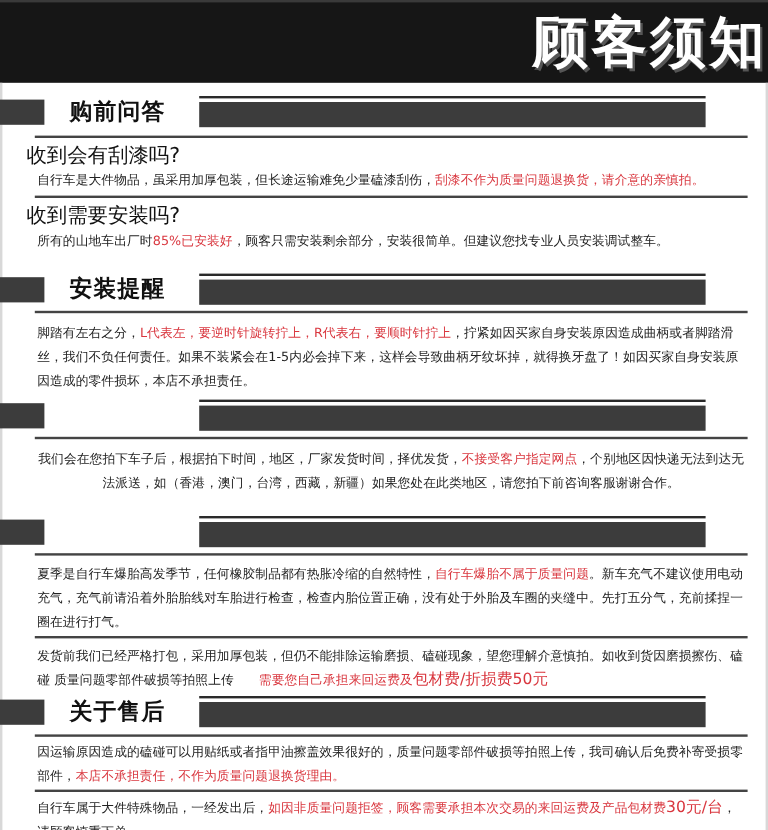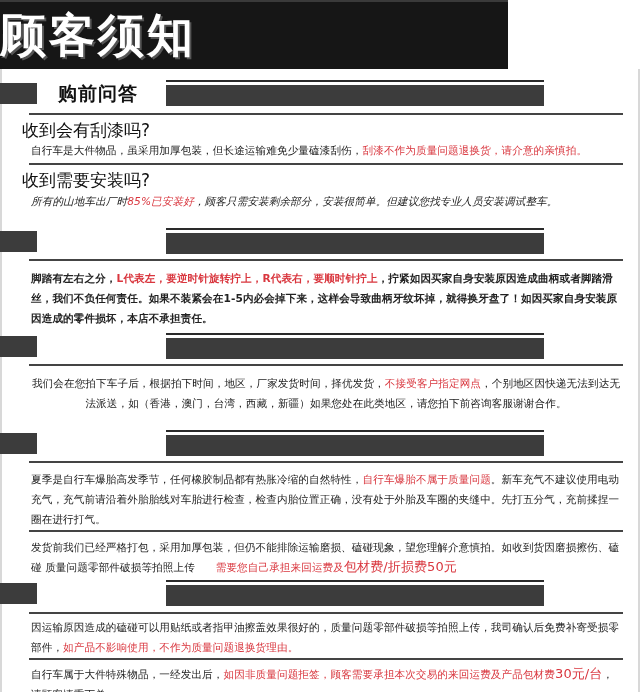--- a/index.html
+++ b/index.html
@@ -4,37 +4,37 @@
 <style>
   html, body { margin: 0; padding: 0; }
   body {
     width: 640px; height: 692px; overflow: hidden;
     background: #ffffff;
     font-family: "DejaVu Sans", "Liberation Sans", sans-serif;
     color: #1e1e1e;
     position: relative;
   }
   .banner {
-    position: absolute; left: 0; top: 0; width: 508px; height: 69px;
+    position: absolute; left: 0; top: 0; width: 640px; height: 69px;
     background: #161616;
     border-top: 2px solid #3a3a3a;
     box-sizing: border-box;
-    display: flex; align-items: center; justify-content: flex-start;
+    display: flex; align-items: center; justify-content: flex-end;
   }
   .banner-title {
     color: #ffffff; font-size: 46px; font-weight: bold; letter-spacing: 3px;
     text-shadow: 2px 2px 0 #555;
     font-family: "DejaVu Sans", sans-serif;
   }
   .page-frame {
     position: absolute; left: 0; top: 69px; width: 640px; height: 623px;
     border-left: 2px solid #d8d8d8; border-right: 2px solid #d8d8d8;
     box-sizing: border-box;
   }
-  .sec-head { position: absolute; left: 0; width: 544px; height: 24px; }
+  .sec-head { position: absolute; left: 0; width: 588px; height: 24px; }
   .sec-head .lblock { position: absolute; left: 0; top: 3px; width: 37px; height: 21px; background: #3c3c3c; }
   .sec-head .title {
     position: absolute; left: 58px; top: 0; font-size: 19px; font-weight: bold; color: #111; line-height: 26px;
     letter-spacing: 1px;
   }
   .sec-head .rbar { position: absolute; left: 166px; top: 5px; right: 0; height: 21px; background: #3c3c3c; border-right: 0; }
   .sec-head .rline { position: absolute; left: 166px; top: 0; right: 0; height: 2px; background: #2a2a2a; }
   .hr { position: absolute; left: 29px; width: 594px; height: 2px; background: #444; }
   .q-title { position: absolute; left: 22px; font-size: 17px; color: #111; line-height: 20px; }
   .para {
@@ -57,29 +57,30 @@
   <div class="lblock"></div>
   <div class="title">购前问答</div>
   <div class="rline"></div>
   <div class="rbar"></div>
 </div>
 <div class="hr" style="top:113px;"></div>
 <div class="q-title" style="top:120px;">收到会有刮漆吗?</div>
 <div class="para" style="top:140px;"><span>自行车是大件物品，虽采用加厚包装，但长途运输难免少量磕漆刮伤，</span><span class="red">刮漆不作为质量问题退换货，请介意的亲慎拍。</span></div>
 <div class="hr" style="top:163px;"></div>
 <div class="q-title" style="top:170px;">收到需要安装吗?</div>
-<div class="para" style="top:191px;font-style:italic;"><span>所有的山地车出厂时</span><span class="red">85%已安装好</span><span>，顾客只需安装剩余部分，安装很简单。但建议您找专业人员安装调试整车。</span></div>
+<div class="para" style="top:191px;"><span>所有的山地车出厂时</span><span class="red">85%已安装好</span><span>，顾客只需安装剩余部分，安装很简单。但建议您找专业人员安装调试整车。</span></div>
 
 <div class="sec-head" style="top:228px;">
   <div class="lblock"></div>
+  <div class="title">安装提醒</div>
   <div class="rline"></div>
   <div class="rbar"></div>
 </div>
 <div class="hr" style="top:259px;"></div>
-<div class="para" style="top:268px;font-weight:bold;"><span>脚踏有左右之分，</span><span class="red">L代表左，要逆时针旋转拧上，R代表右，要顺时针拧上</span><span>，拧紧如因买家自身安装原因造成曲柄或者脚踏滑丝，我们不负任何责任。如果不装紧会在1-5内必会掉下来，这样会导致曲柄牙纹坏掉，就得换牙盘了！如因买家自身安装原因造成的零件损坏，本店不承担责任。</span></div>
+<div class="para" style="top:268px;"><span>脚踏有左右之分，</span><span class="red">L代表左，要逆时针旋转拧上，R代表右，要顺时针拧上</span><span>，拧紧如因买家自身安装原因造成曲柄或者脚踏滑丝，我们不负任何责任。如果不装紧会在1-5内必会掉下来，这样会导致曲柄牙纹坏掉，就得换牙盘了！如因买家自身安装原因造成的零件损坏，本店不承担责任。</span></div>
 
 <div class="sec-head" style="top:333px;">
   <div class="lblock"></div>
   <div class="rline"></div>
   <div class="rbar"></div>
 </div>
 <div class="hr" style="top:364px;"></div>
 <div class="para" style="top:373px;text-align:center;"><span>我们会在您拍下车子后，根据拍下时间，地区，厂家发货时间，择优发货，</span><span class="red">不接受客户指定网点</span><span>，个别地区因快递无法到达无法派送，如（香港，澳门，台湾，西藏，新疆）如果您处在此类地区，请您拍下前咨询客服谢谢合作。</span></div>
 
 <div class="sec-head" style="top:430px;">
@@ -87,19 +88,20 @@
   <div class="rline"></div>
   <div class="rbar"></div>
 </div>
 <div class="hr" style="top:461px;"></div>
 <div class="para" style="top:469px;"><span>夏季是自行车爆胎高发季节，任何橡胶制品都有热胀冷缩的自然特性，</span><span class="red">自行车爆胎不属于质量问题</span><span>。新车充气不建议使用电动充气，充气前请沿着外胎胎线对车胎进行检查，检查内胎位置正确，没有处于外胎及车圈的夹缝中。先打五分气，充前揉捏一圈在进行打气。</span></div>
 <div class="hr" style="top:530px;"></div>
 <div class="para" style="top:537px;"><span>发货前我们已经严格打包，采用加厚包装，但仍不能排除运输磨损、磕碰现象，望您理解介意慎拍。如收到货因磨损擦伤、磕碰 质量问题零部件破损等拍照上传</span>&nbsp;&nbsp;&nbsp;&nbsp;&nbsp;&nbsp;<span class="red">需要您自己承担来回运费及</span><span class="red-big">包材费/折损费50元</span></div>
 
 <div class="sec-head" style="top:580px;">
   <div class="lblock"></div>
+  <div class="title">关于售后</div>
   <div class="rline"></div>
   <div class="rbar"></div>
 </div>
 <div class="hr" style="top:612px;"></div>
-<div class="para" style="top:617px;"><span>因运输原因造成的磕碰可以用贴纸或者指甲油擦盖效果很好的，质量问题零部件破损等拍照上传，我司确认后免费补寄受损零部件，</span><span class="red">如产品不影响使用，不作为质量问题退换货理由。</span></div>
+<div class="para" style="top:617px;"><span>因运输原因造成的磕碰可以用贴纸或者指甲油擦盖效果很好的，质量问题零部件破损等拍照上传，我司确认后免费补寄受损零部件，</span><span class="red">本店不承担责任，不作为质量问题退换货理由。</span></div>
 <div class="hr" style="top:658px;"></div>
 <div class="para" style="top:664px;"><span>自行车属于大件特殊物品，一经发出后，</span><span class="red">如因非质量问题拒签，顾客需要承担本次交易的来回运费及产品包材费</span><span class="red-big">30元/台</span><span>，请顾客慎重下单。</span></div>
 
 </body></html>

